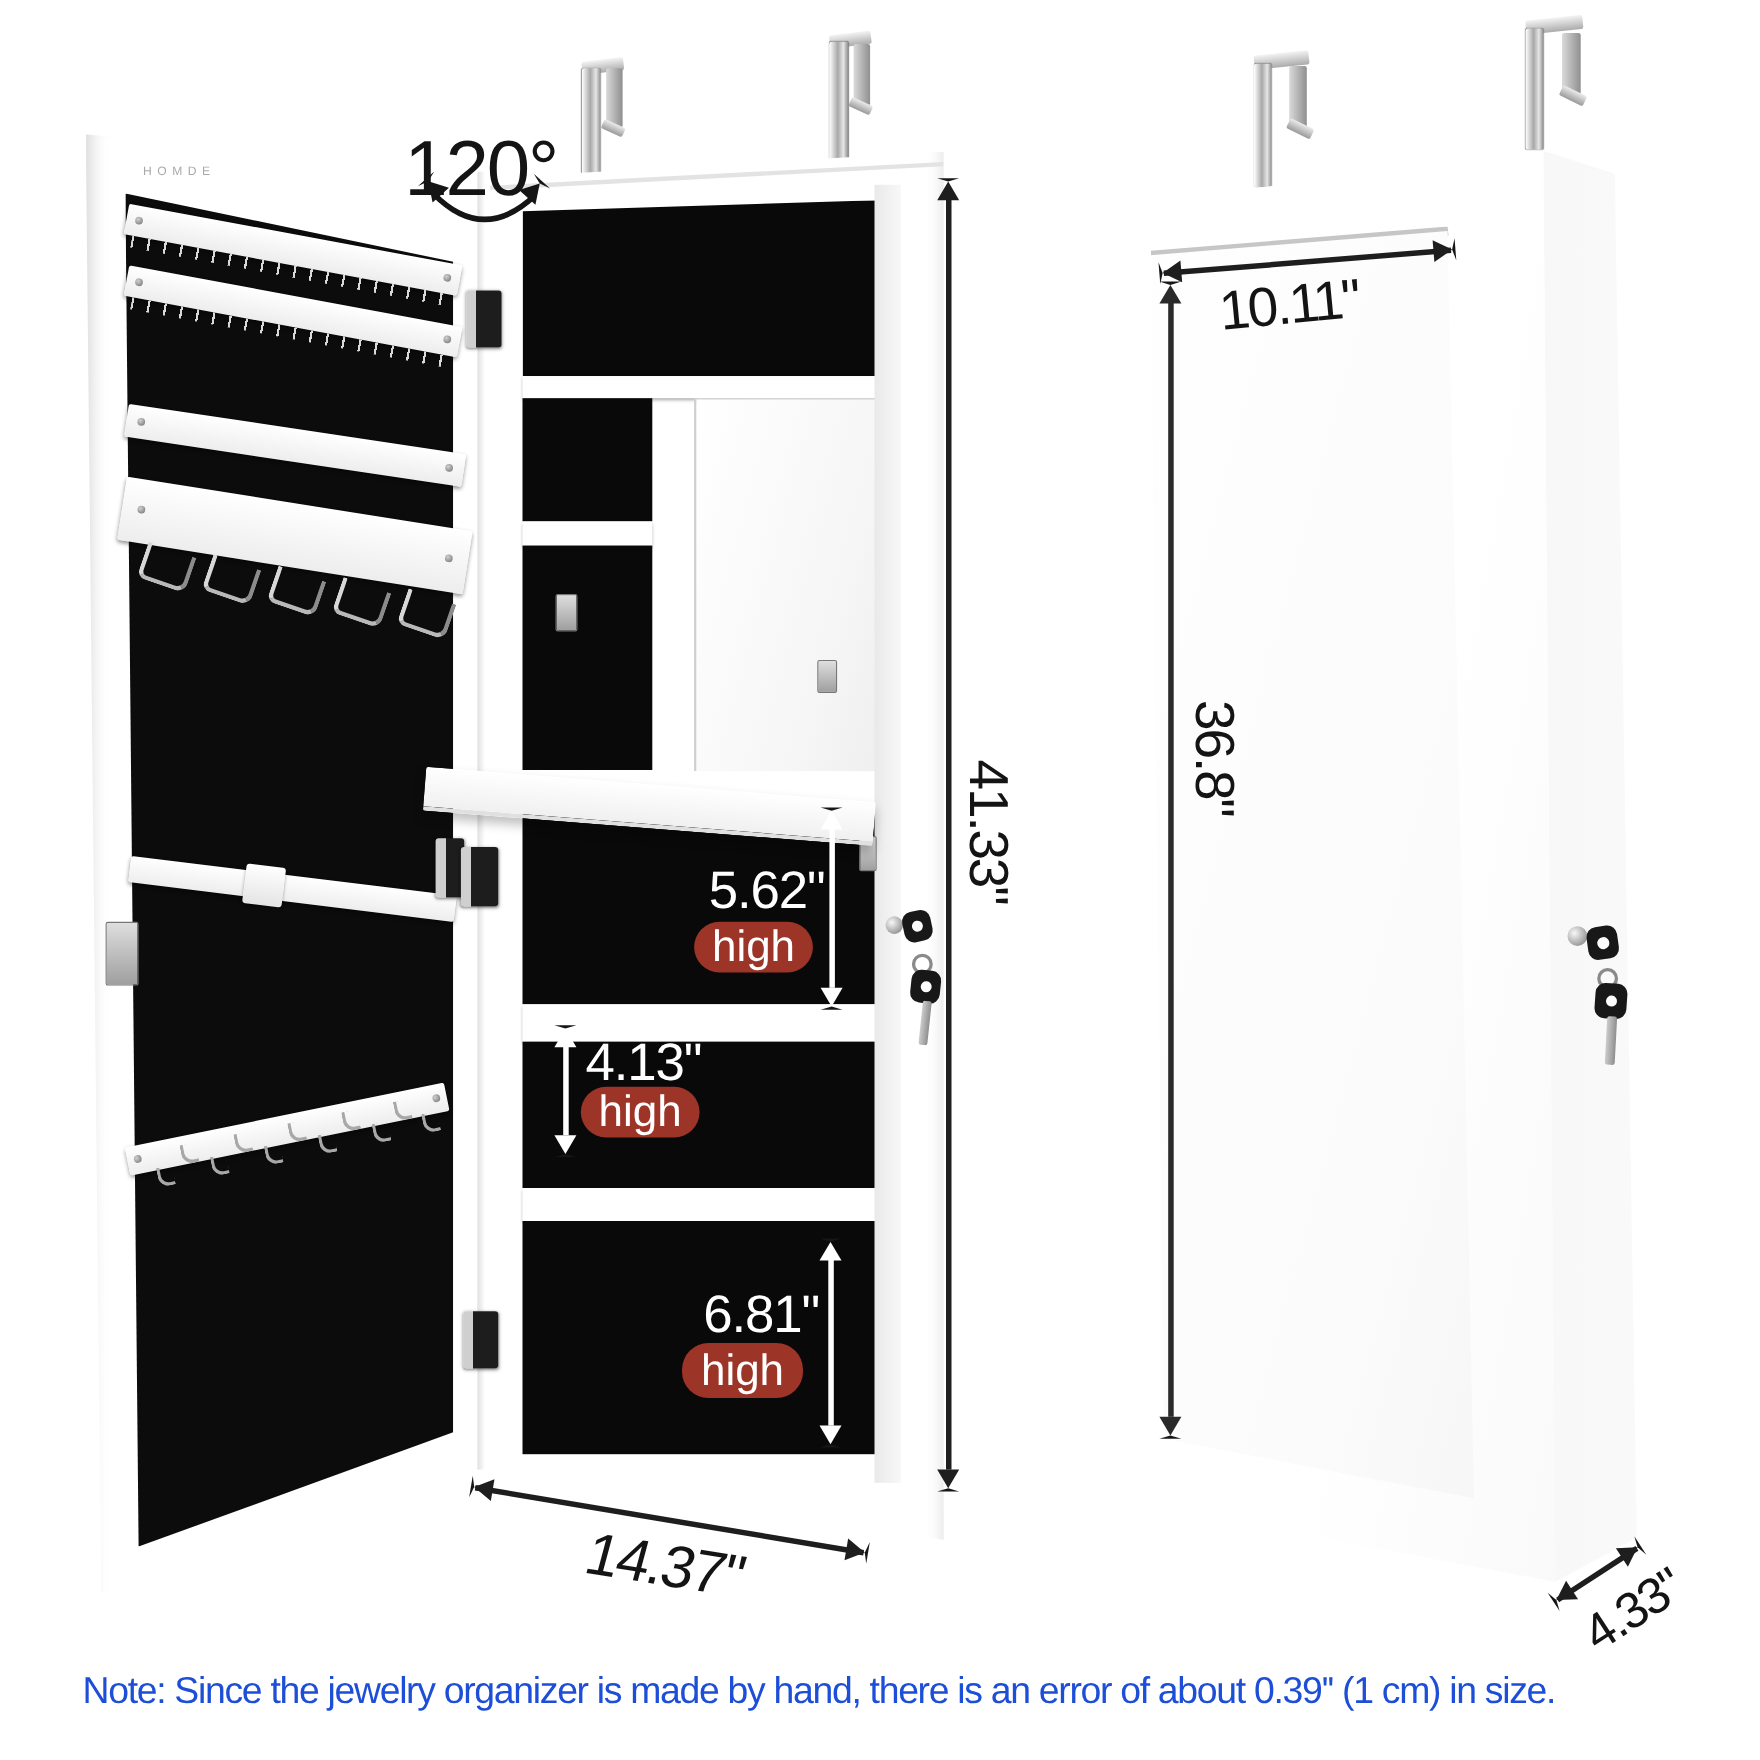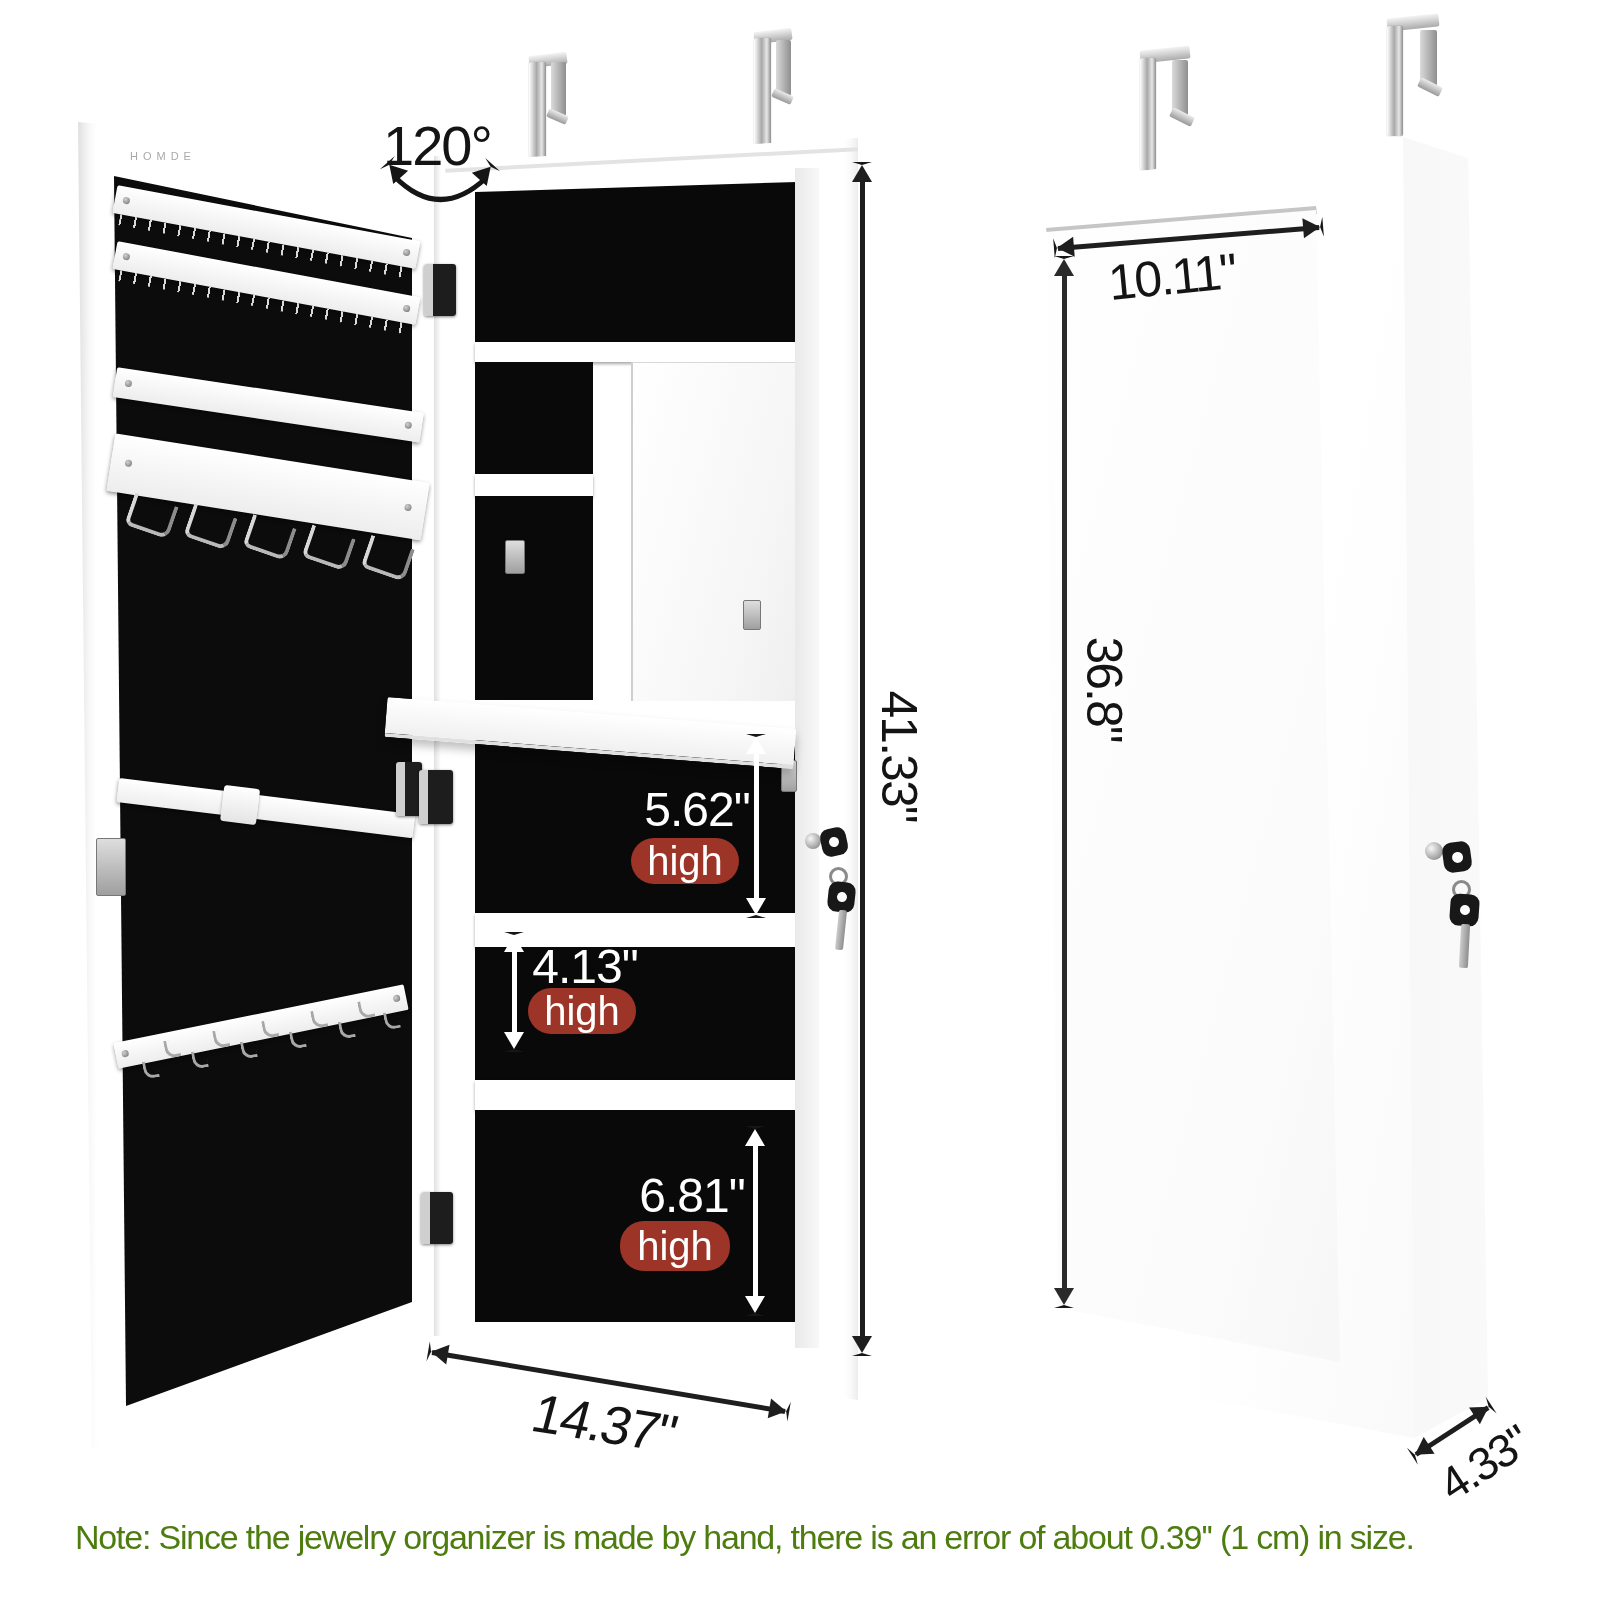--- a/index.html
+++ b/index.html
@@ -41,21 +41,21 @@
   .ah-left{border-top:10px solid transparent;border-bottom:10px solid transparent;border-right:17px solid #1e1e1e;}
   .ah-right{border-top:10px solid transparent;border-bottom:10px solid transparent;border-left:17px solid #1e1e1e;}
   .ah-up.w{border-bottom-color:#ffffff;} .ah-down.w{border-top-color:#ffffff;}
   .wdim{position:absolute;width:5px;background:#ffffff;}
   .dim-label{position:absolute;text-align:center;white-space:nowrap;color:#141414;
              font-size:50px;letter-spacing:-2px;}
   .white-label{position:absolute;text-align:center;white-space:nowrap;color:#ffffff;
              font-size:48px;letter-spacing:-1px;}
   .badge{position:absolute;background:#9c3427;color:#fff;text-align:center;border-radius:24px;
              font-size:40px;}
-  .note{position:absolute;font-size:34px;letter-spacing:-1.2px;white-space:nowrap;color:#4d7c0f;}
+  .note{position:absolute;font-size:34px;letter-spacing:-1.2px;white-space:nowrap;color:#1d4ed8;}
   .brand{position:absolute;font-size:11px;letter-spacing:5px;color:#a9a9a9;}
 </style>
 </head>
 <body>
 
 <div class="stage">
 
   <div class="abs" style="left:78px;top:122px;width:354px;height:1326px;
               clip-path:polygon(0px 0px,354px 36px,354px 1208px,14px 1326px);
               background:#ffffff;box-shadow:inset 16px 0 16px -12px rgba(0,0,0,.18);z-index:1;text-align:right;">
@@ -173,21 +173,21 @@
     <div class="hanger-back" style="left:551px;top:62px;width:15px;height:54px;"></div>
     <div class="hanger-foot" style="left:547px;top:112px;width:21px;height:9px;transform:rotate(24deg);"></div>
   </div>
   <div>
     <div class="hanger-cap" style="left:754px;top:30px;width:38px;height:12px;transform:rotate(-7deg);"></div>
     <div class="hanger-front" style="left:754px;top:38px;width:17px;height:114px;"></div>
     <div class="hanger-back" style="left:776px;top:40px;width:15px;height:56px;"></div>
     <div class="hanger-foot" style="left:772px;top:92px;width:21px;height:9px;transform:rotate(24deg);"></div>
   </div>
 
-  <div class="dim-label" style="left:337px;top:113px;width:200px;font-size:56px;z-index:6;">120°</div>
+  <div class="dim-label" style="left:337px;top:113px;width:200px;font-size:71px;z-index:6;">120°</div>
   <svg class="abs" style="left:378px;top:158px;z-index:6;" width="126" height="72" viewBox="0 0 126 72">
     <path d="M16 18 Q 61 64 108 20" stroke="#151515" stroke-width="5" fill="none"></path>
   </svg>
   <div class="ah ah-up" style="left:384px;top:160px;transform:rotate(-42deg);border-bottom-color:#151515;z-index:6;"></div>
   <div class="ah ah-up" style="left:476px;top:162px;transform:rotate(42deg);border-bottom-color:#151515;z-index:6;"></div>
 
   <div class="dim-v" style="left:860px;top:176px;height:1160px;z-index:6;"></div>
   <div class="ah ah-up" style="left:852px;top:162px;z-index:6;"></div>
   <div class="ah ah-down" style="left:852px;top:1336px;z-index:6;"></div>
   <div class="dim-label" style="left:749px;top:727px;width:300px;transform:rotate(90deg);z-index:6;">41.33"</div>

